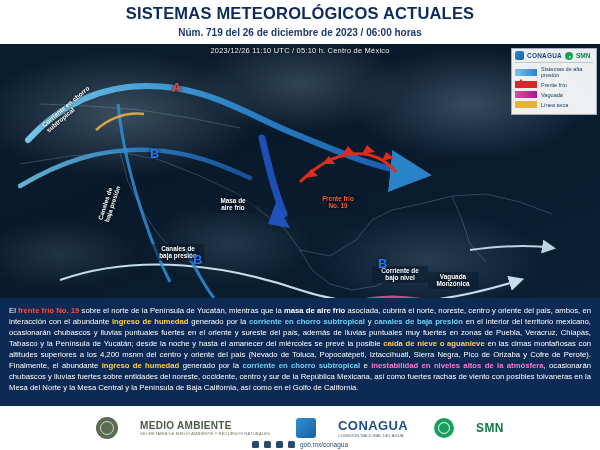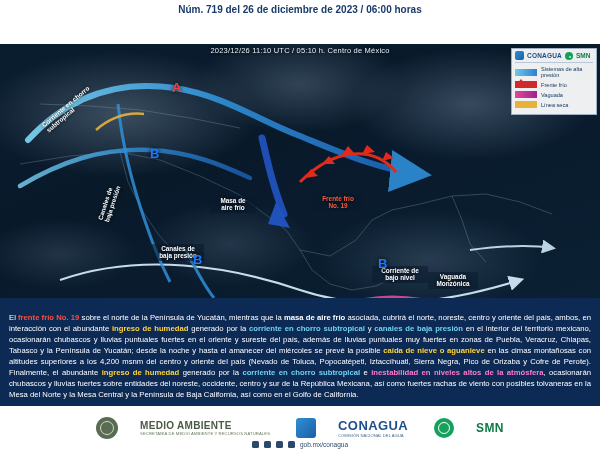--- a/index.html
+++ b/index.html
@@ -84,21 +84,21 @@
   .ann-box {
     background: rgba(10,25,45,0.55); padding: 1px 2px; border-radius: 1px;
   }
   .ann-letter { font-size: 13px; font-weight: bold; color: #ff3b2f; text-shadow: 0 0 4px #000; }
   .ann-letter.blue { color: #1e78ff; }
 
   
   .textblock {
     position: absolute; top: 298px; left: 0; width: 600px; height: 108px;
     background: #0d2a55; color: #ffffff;
-    padding: 15px 9px 4px 9px;
+    padding: 8px 9px 4px 9px;
     font-size: 7.7px; line-height: 1.42; text-align: justify;
   }
   .hl-red { color: #ff4d3d; font-weight: bold; }
   .hl-yellow { color: #ffd43b; font-weight: bold; }
   .hl-cyan { color: #6fd3f2; font-weight: bold; }
   .hl-pink { color: #ff7ad1; font-weight: bold; }
   .hl-white-b { color: #ffffff; font-weight: bold; }
 
   
   .footer {
@@ -141,20 +141,21 @@
     width: 7px; height: 7px; border-radius: 1.5px; background: #2b4a6b;
     display: inline-block;
   }
 </style>
 </head>
 <body>
 
 <div class="page">
 
   <div class="header">
+    <div class="header-title">SISTEMAS METEOROLÓGICOS ACTUALES</div>
     <div class="header-sub">Núm. 719 del 26 de diciembre de 2023 / 06:00 horas</div>
   </div>
 
   <div class="map">
     <div class="map-bg"></div>
 
     <svg width="600" height="254" style="position:absolute;top:0;left:0">
       <defs>
         <linearGradient id="jet" x1="0" y1="0" x2="1" y2="0">
           <stop offset="0%" stop-color="#7fd8f5"></stop>

